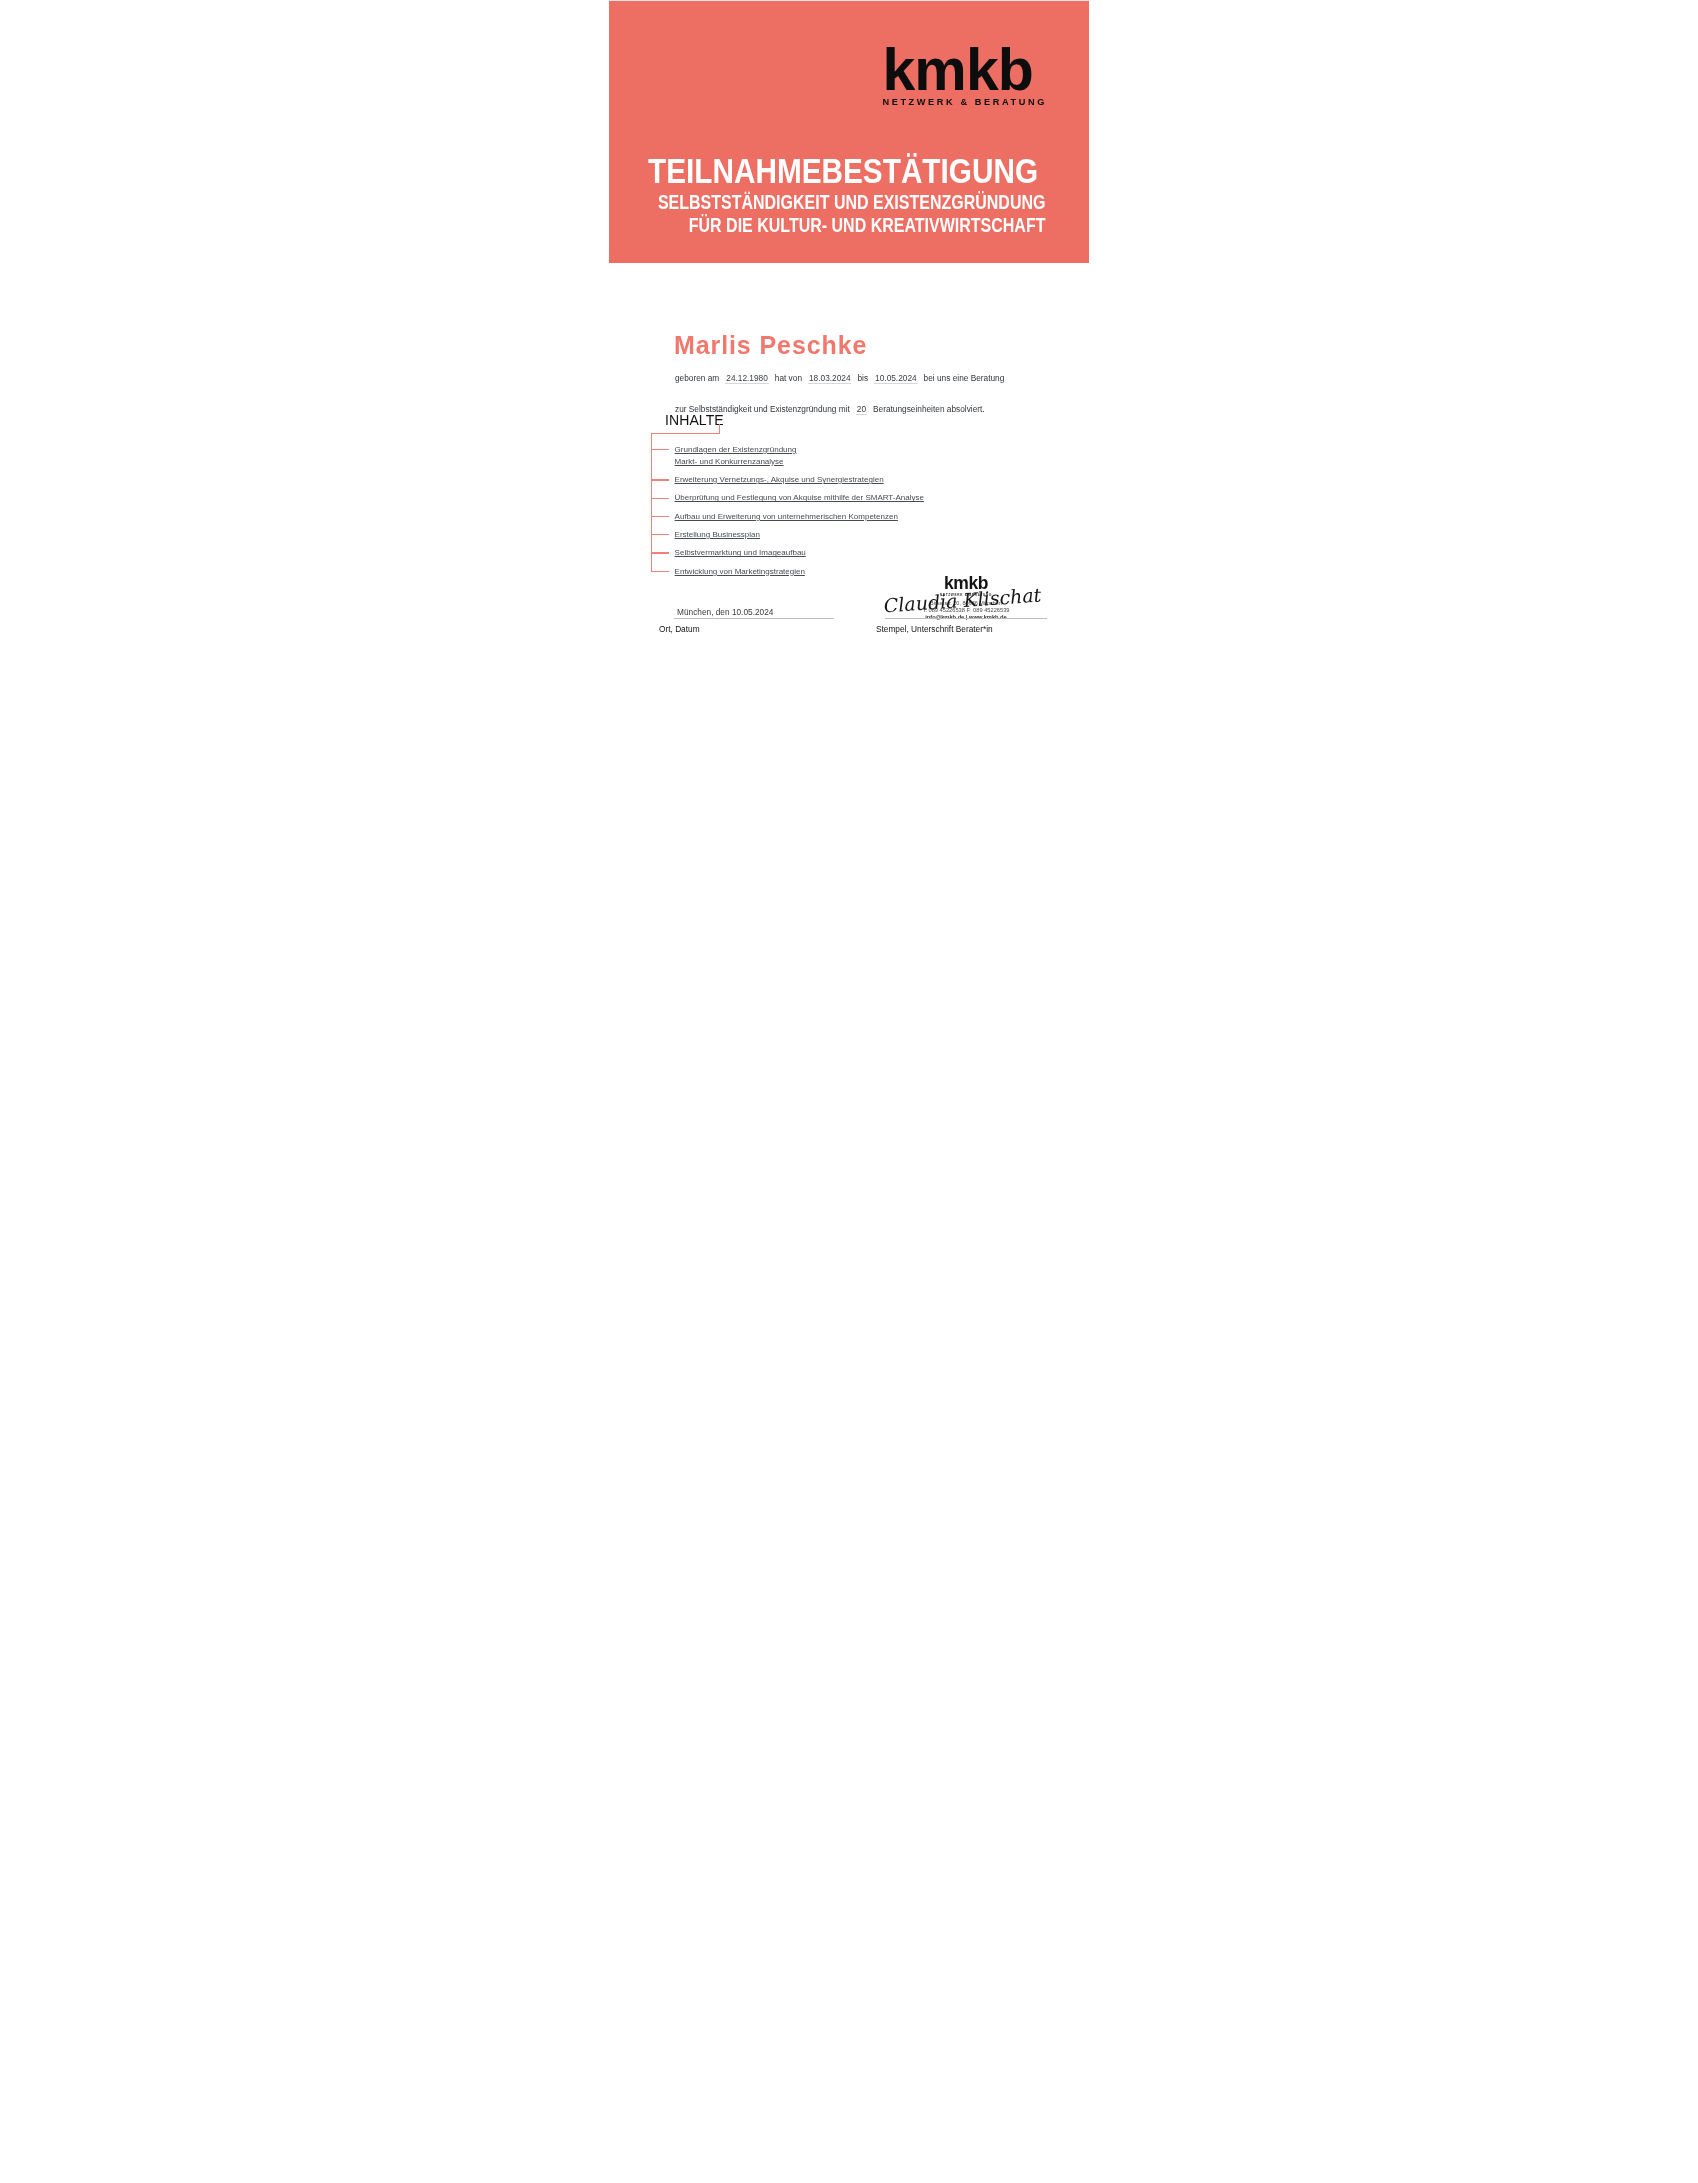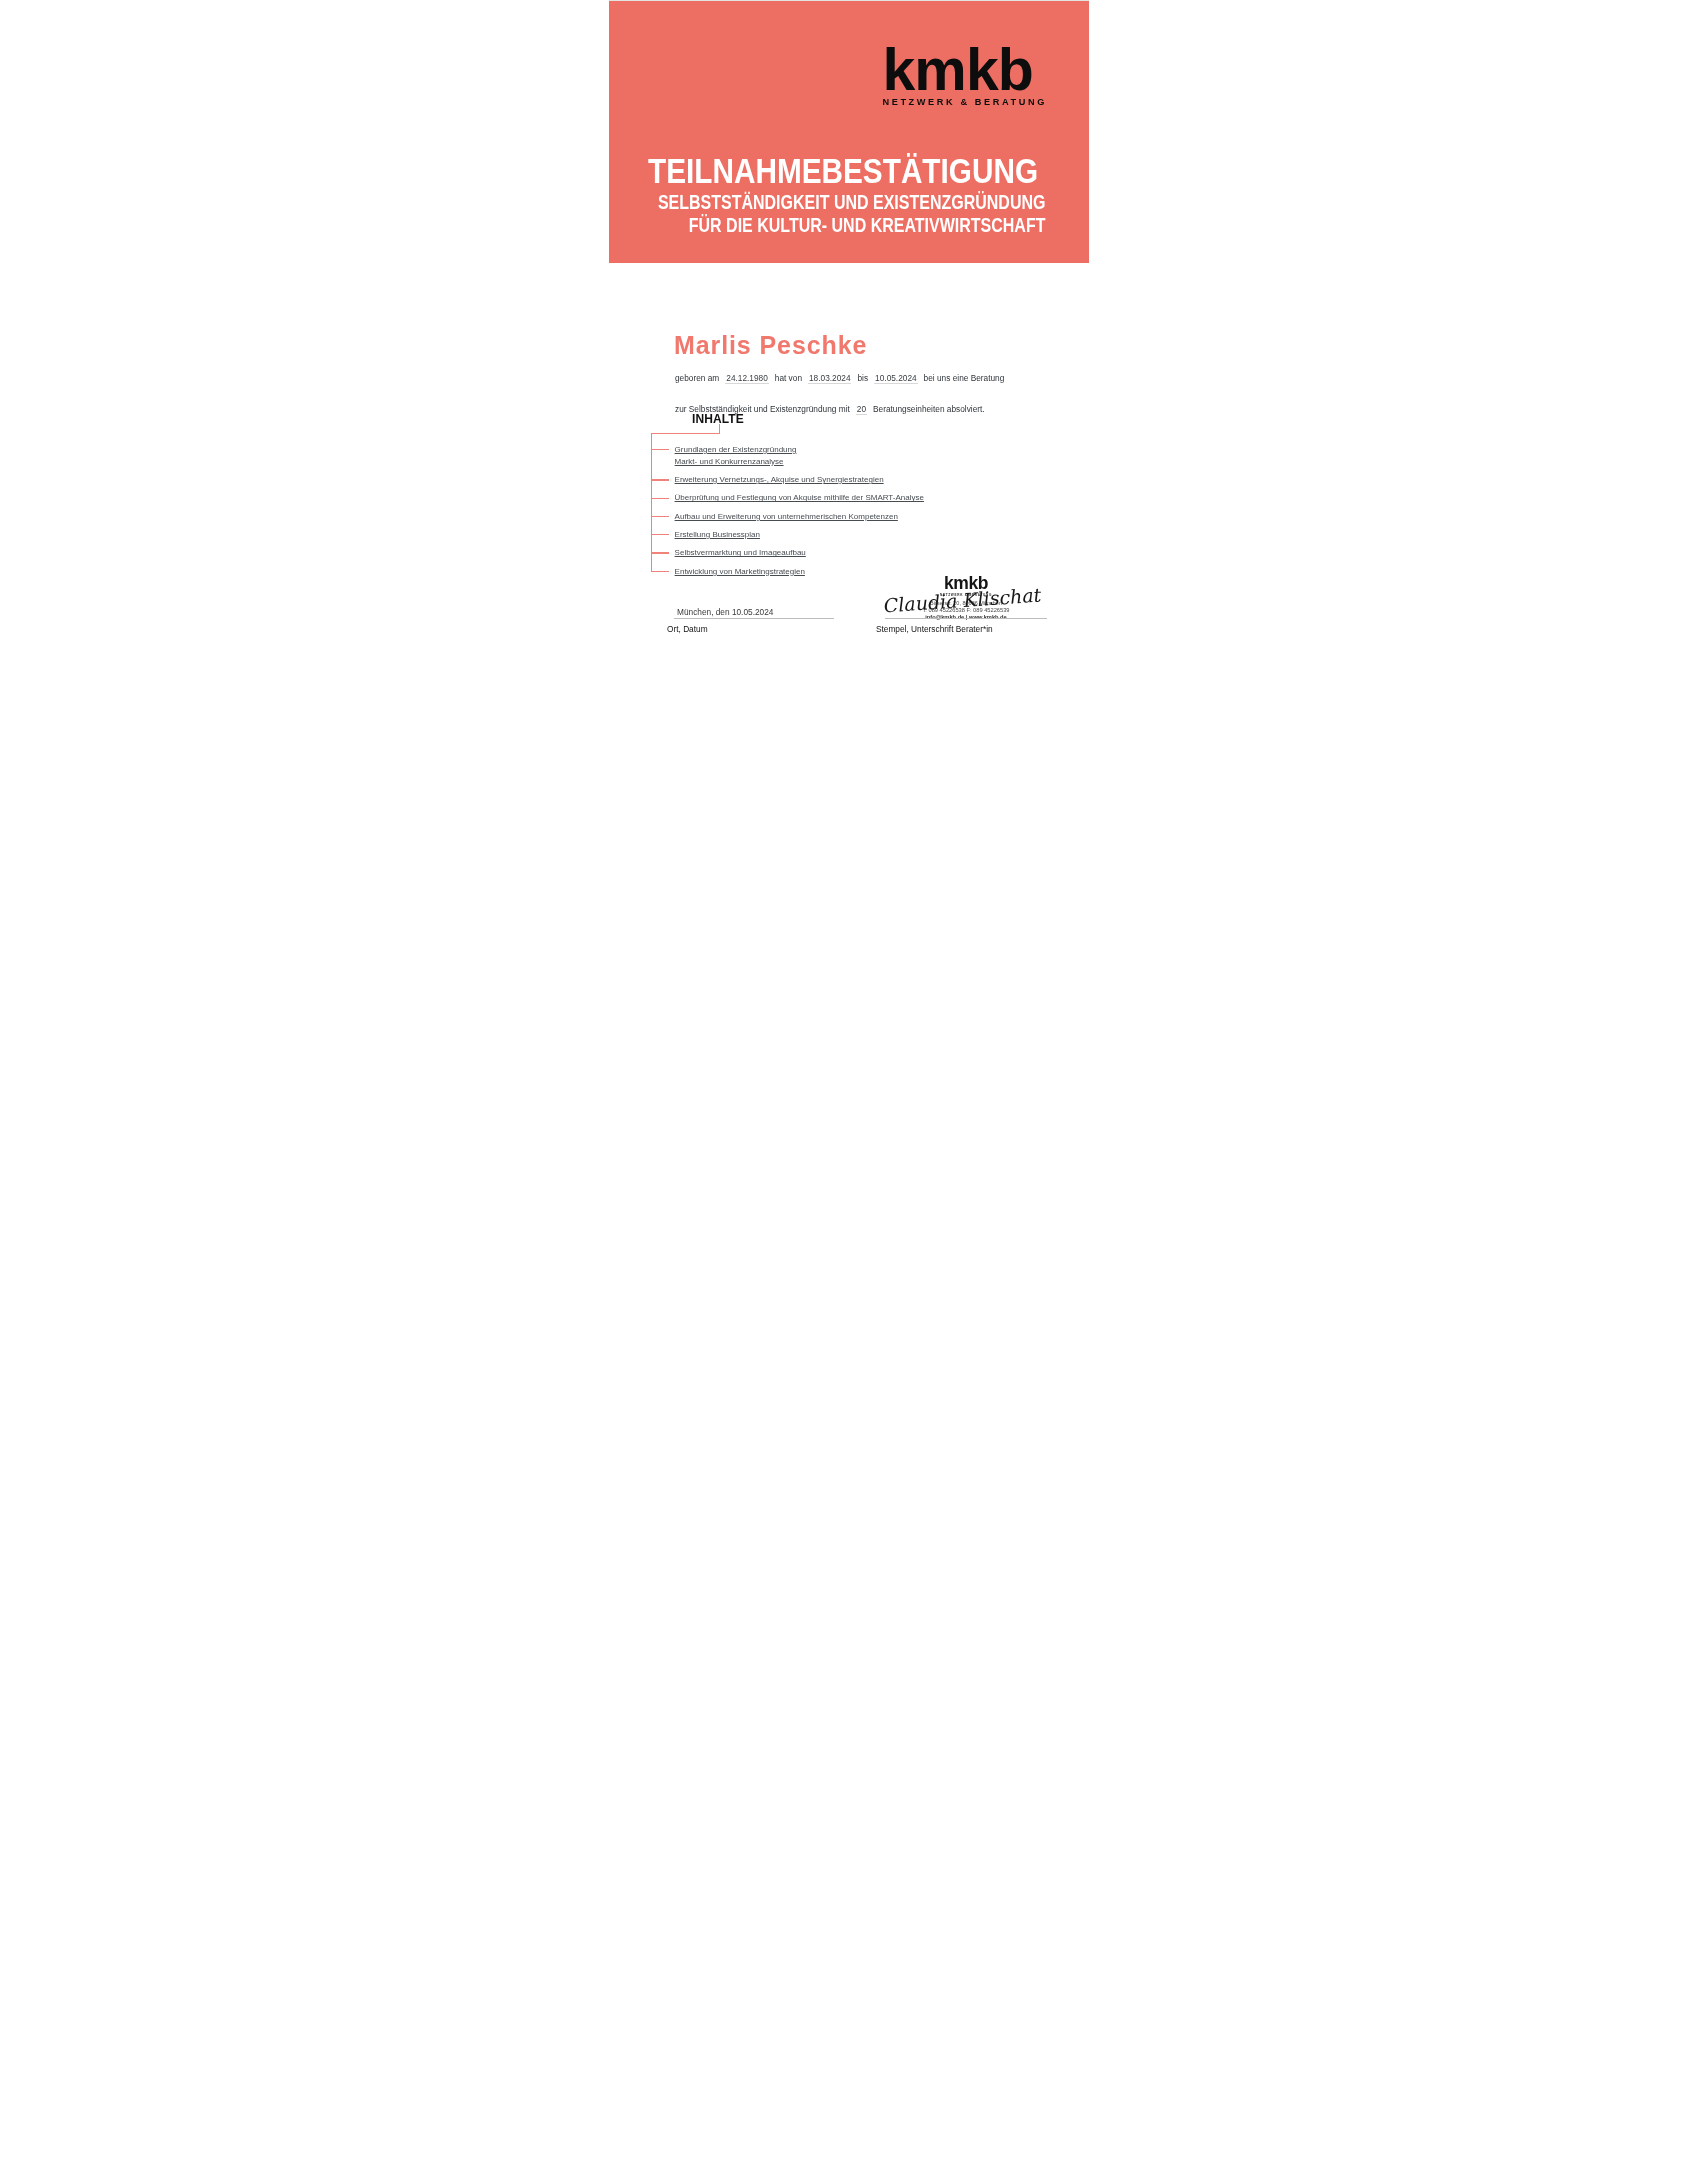--- a/index.html
+++ b/index.html
@@ -36,32 +36,32 @@
   }
   .para{position:absolute;left:66px;top:373px;font-size:8.3px;line-height:10.5px;color:#30353a;}
   .para-row{white-space:nowrap;}
   .para-row2{margin-top:20px;}
   .fld{
     font-weight:normal;color:#3a4045;
     margin:0 6.1px;padding:0 0.9px 0.4px 0.9px;
     border-bottom:0.4px solid #d8d8d8;
   }
   
-  .inhalte-heading{position:absolute;left:83px;top:412px;font-size:12px;font-weight:bold;color:#111;letter-spacing:0.1px;}
+  .inhalte-heading{position:absolute;left:56px;top:412px;font-size:14px;font-weight:normal;color:#111;letter-spacing:0.1px;}
   .br-seg{position:absolute;background:#F0827A;}
   .br-a{left:110px;top:424px;width:1.3px;height:10px;}
   .br-b{left:42px;top:433px;width:69px;height:1.3px;}
   .br-c{left:42px;top:433px;width:1.3px;height:139px;}
   .content-list{position:absolute;left:42px;top:444px;width:402px;}
   .list-item{position:relative;padding-left:23.6px;margin-bottom:6.5px;color:#474c51;font-size:8px;line-height:11.8px;text-decoration:underline;}
   .tick-line{position:absolute;left:0;top:5.2px;width:18px;height:1.3px;background:#F0827A;}
   
   .place-date{position:absolute;left:68px;top:607px;font-size:8.3px;color:#3a3a3a;white-space:nowrap;}
   .date-line{position:absolute;left:65px;top:618px;width:160px;height:0;border-top:0.9px solid #bdbdbd;}
-  .ort-datum{position:absolute;left:58px;top:624px;font-size:8.3px;color:#141414;text-align:right;}
+  .ort-datum{position:absolute;left:50px;top:624px;font-size:8.3px;color:#141414;text-align:right;}
   .stamp{position:absolute;left:276px;top:576px;width:162px;text-align:center;color:#4a4a4a;}
   .stamp-logo{font-size:17.5px;font-weight:bold;letter-spacing:-0.4px;color:#141414;line-height:0.9;}
   .stamp-logo-sub{font-size:3.1px;font-weight:bold;letter-spacing:0.7px;color:#2a2a2a;margin-top:0.9px;}
   .stamp-address{font-size:5.5px;margin-top:3.1px;}
   .stamp-phone{font-size:5.7px;margin-top:1.3px;}
   .stamp-web{font-size:5.7px;font-weight:bold;margin-top:1.3px;color:#333;}
   .signature-handwriting{
     position:absolute;left:266px;top:589px;width:175px;
     text-align:center;
     font-family:"DejaVu Serif","Liberation Serif",serif;

